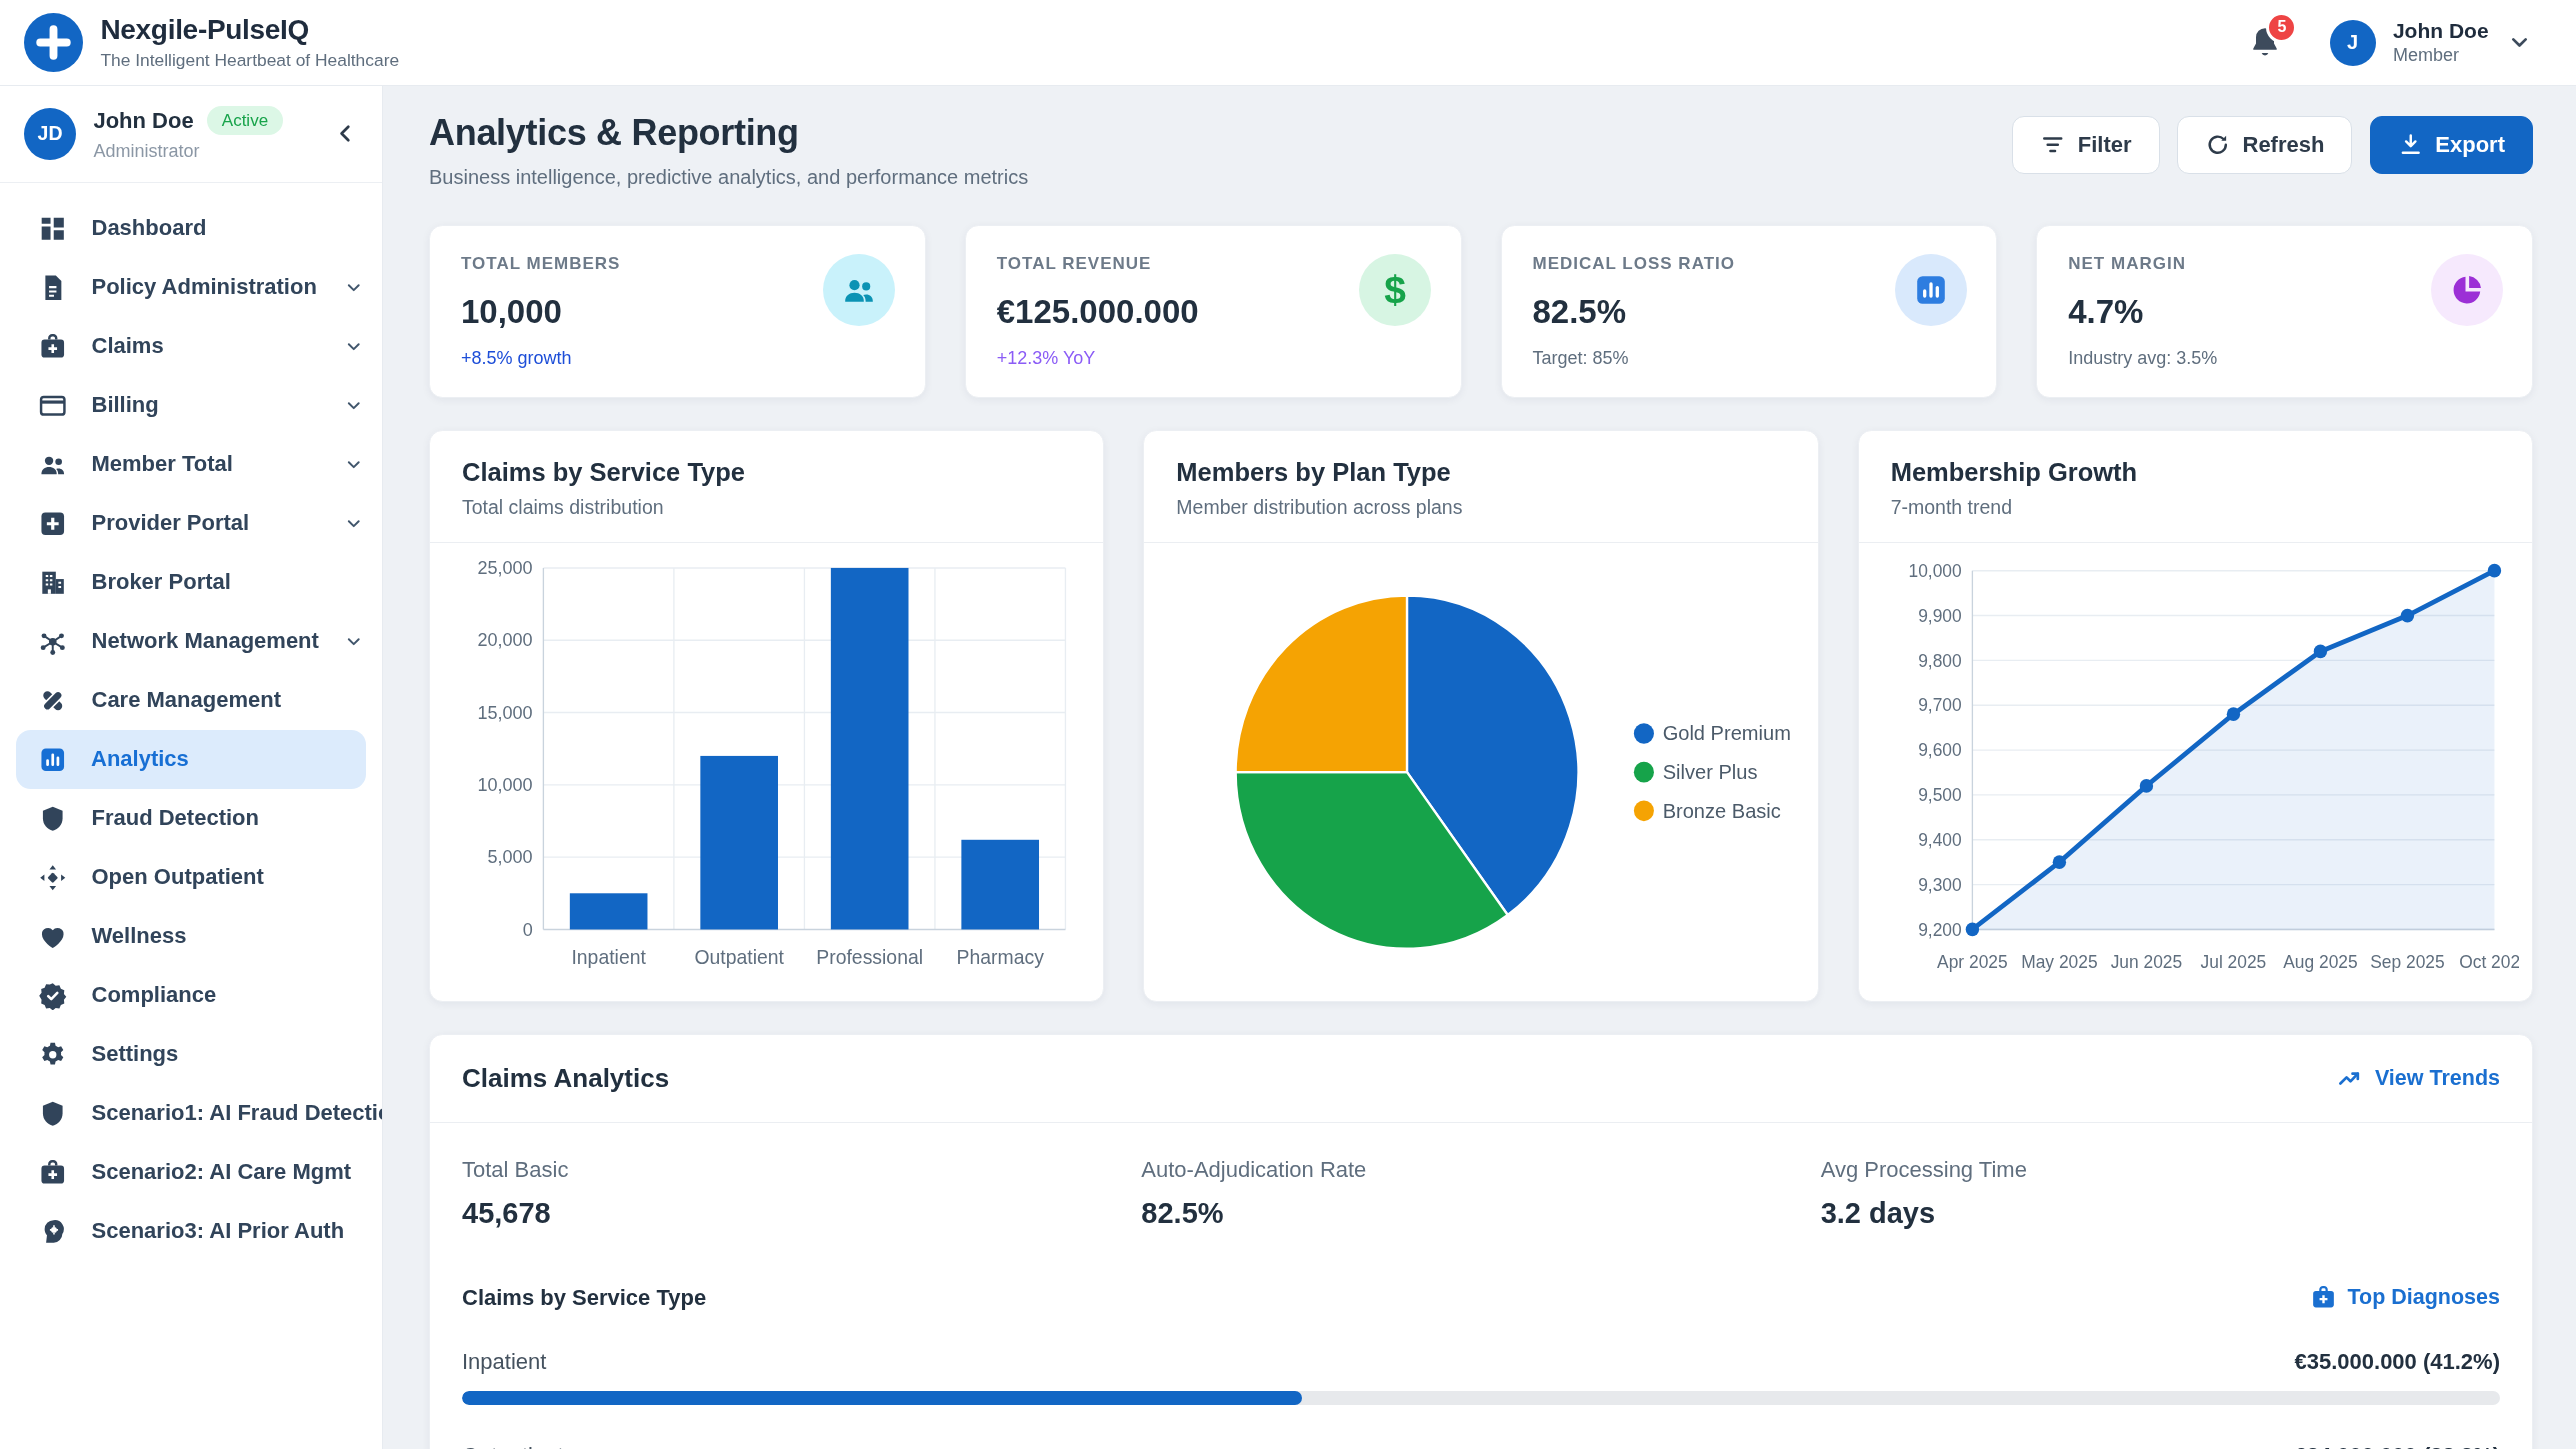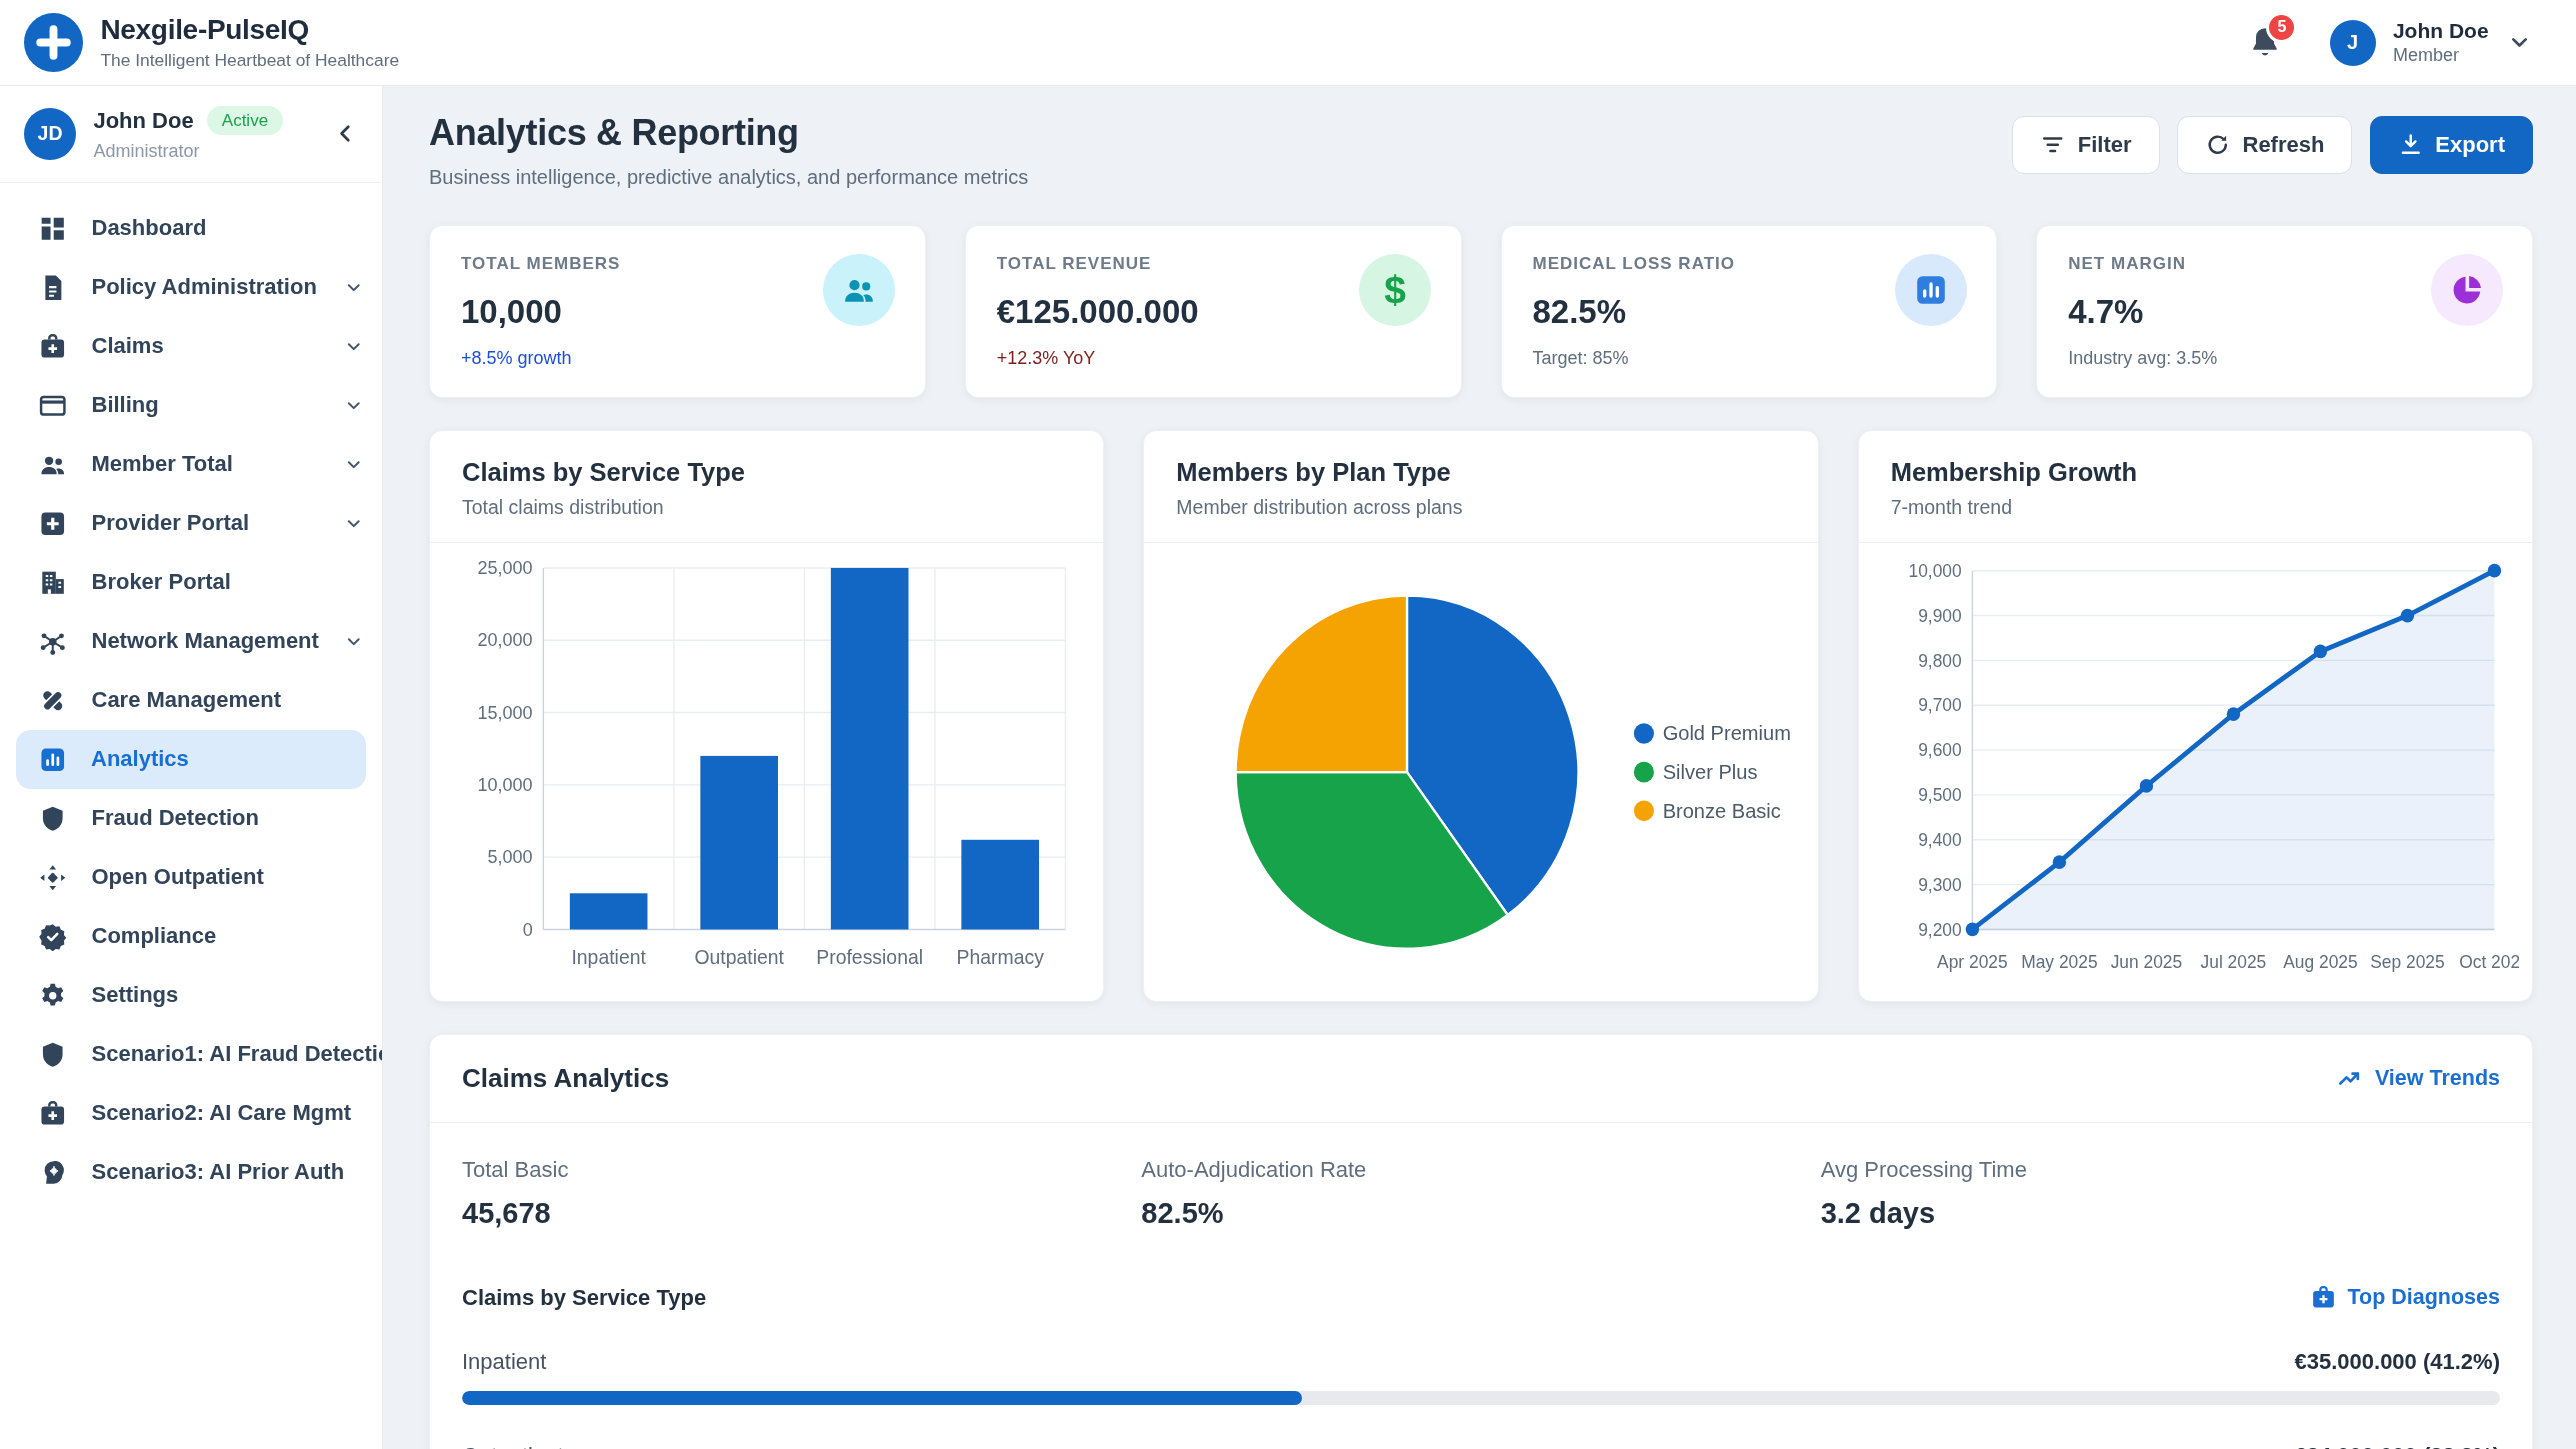--- a/index.html
+++ b/index.html
@@ -300,20 +300,28 @@
             <svg viewBox="0 0 24 24" fill="currentColor">
               <path d="M12 1.8l2.7 3.4H9.3zM12 22.2l-2.7-3.4h5.4zM1.8 12l3.4-2.7v5.4zM22.2 12l-3.4 2.7V9.3z"></path>
               <rect x="8.9" y="8.9" width="6.2" height="6.2" rx="1" transform="rotate(45 12 12)"></rect>
             </svg>
           </span>
           <span class="nav-label">Open Outpatient</span>
         </div>
         <div class="nav-item">
           <span class="icon nav-ic">
             <svg viewBox="0 0 24 24" fill="currentColor">
+              <path d="M12 21.2S3.2 15.8 3.2 9.9A4.9 4.9 0 0 1 12 6.8a4.9 4.9 0 0 1 8.8 3.1c0 5.9-8.8 11.3-8.8 11.3z"></path>
+            </svg>
+          </span>
+          <span class="nav-label">Wellness</span>
+        </div>
+        <div class="nav-item">
+          <span class="icon nav-ic">
+            <svg viewBox="0 0 24 24" fill="currentColor">
               <path d="M12 1.9l2.4 1.9 3-.3 1.2 2.8 2.8 1.2-.3 3 1.9 2.4-1.9 2.4.3 3-2.8 1.2-1.2 2.8-3-.3-2.4 1.9-2.4-1.9-3 .3-1.2-2.8-2.8-1.2.3-3L1 12l1.9-2.4-.3-3 2.8-1.2 1.2-2.8 3 .3z"></path>
               <path d="M8.3 12.3l2.5 2.5 4.9-5.1" stroke="#fff" stroke-width="2.1" fill="none" stroke-linecap="round" stroke-linejoin="round"></path>
             </svg>
           </span>
           <span class="nav-label">Compliance</span>
         </div>
         <div class="nav-item">
           <span class="icon nav-ic">
             <svg viewBox="0 0 24 24" fill="currentColor">
               <path d="M13.8 2.2h-3.6l-.5 2.5c-.8.3-1.5.7-2.1 1.2l-2.4-.8-1.8 3.1 1.9 1.7a7.6 7.6 0 0 0 0 2.4l-1.9 1.7 1.8 3.1 2.4-.8c.6.5 1.3.9 2.1 1.2l.5 2.5h3.6l.5-2.5c.8-.3 1.5-.7 2.1-1.2l2.4.8 1.8-3.1-1.9-1.7a7.6 7.6 0 0 0 0-2.4l1.9-1.7-1.8-3.1-2.4.8a7.8 7.8 0 0 0-2.1-1.2z"></path>
@@ -401,21 +409,21 @@
                 <path d="M2.8 19.2c0-3.4 2.8-5.4 6.2-5.4s6.2 2 6.2 5.4v.6H2.8z"></path>
                 <circle cx="16.8" cy="9.6" r="2.7"></circle>
                 <path d="M16.4 19.8h4.8v-.5c0-2.6-1.9-4.3-4.4-4.3-.7 0-1.4.1-2 .4 1 1 1.6 2.3 1.6 3.9z"></path>
               </svg>
             </span>
           </div>
         </div>
         <div class="card kpi-card">
           <div class="kpi-label">TOTAL REVENUE</div>
           <div class="kpi-value">€125.000.000</div>
-          <div class="kpi-sub" style="color:#7f1d1d">+12.3% YoY</div>
+          <div class="kpi-sub" style="color:#8b5cf6">+12.3% YoY</div>
           <div class="kpi-bubble" style="background:#d7f5e3">
             <span class="dollar" style="color:#16a34a">$</span>
           </div>
         </div>
         <div class="card kpi-card">
           <div class="kpi-label">MEDICAL LOSS RATIO</div>
           <div class="kpi-value">82.5%</div>
           <div class="kpi-sub" style="color:#5f6e7e">Target: 85%</div>
           <div class="kpi-bubble" style="background:#d9e9fc">
             <span class="icon " style="width:36px;height:36px;color:#2e7de0">

